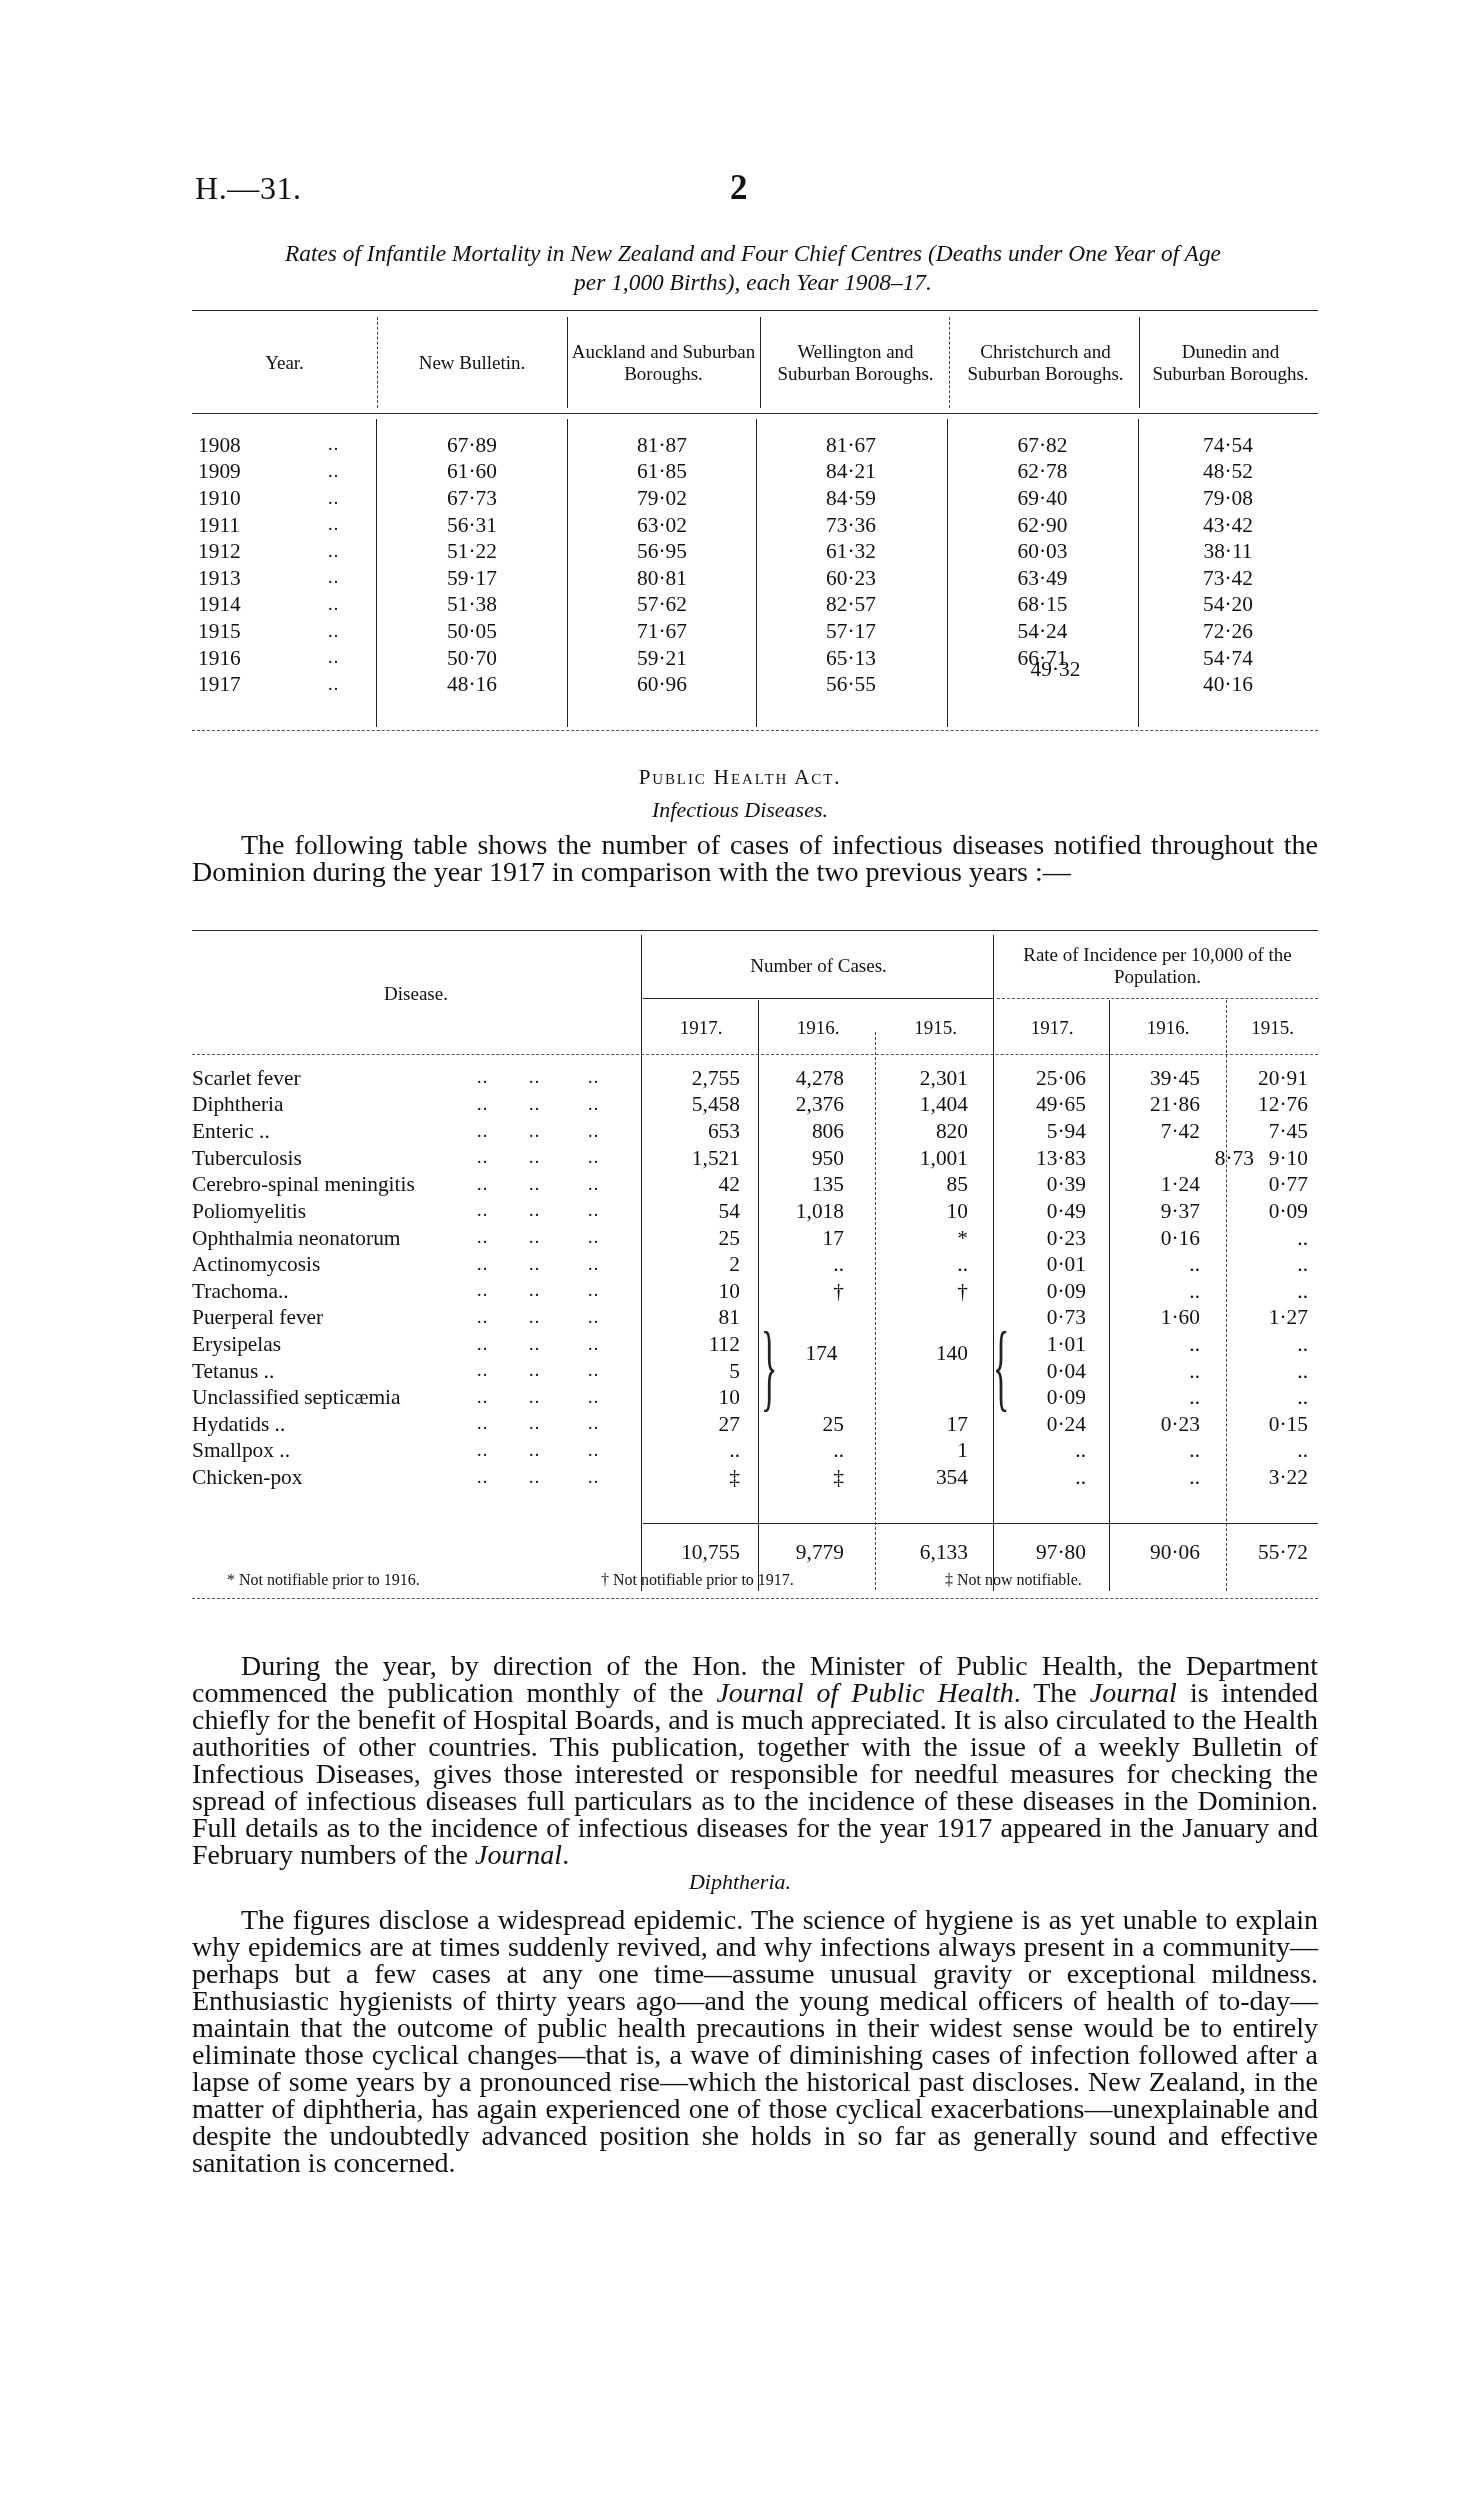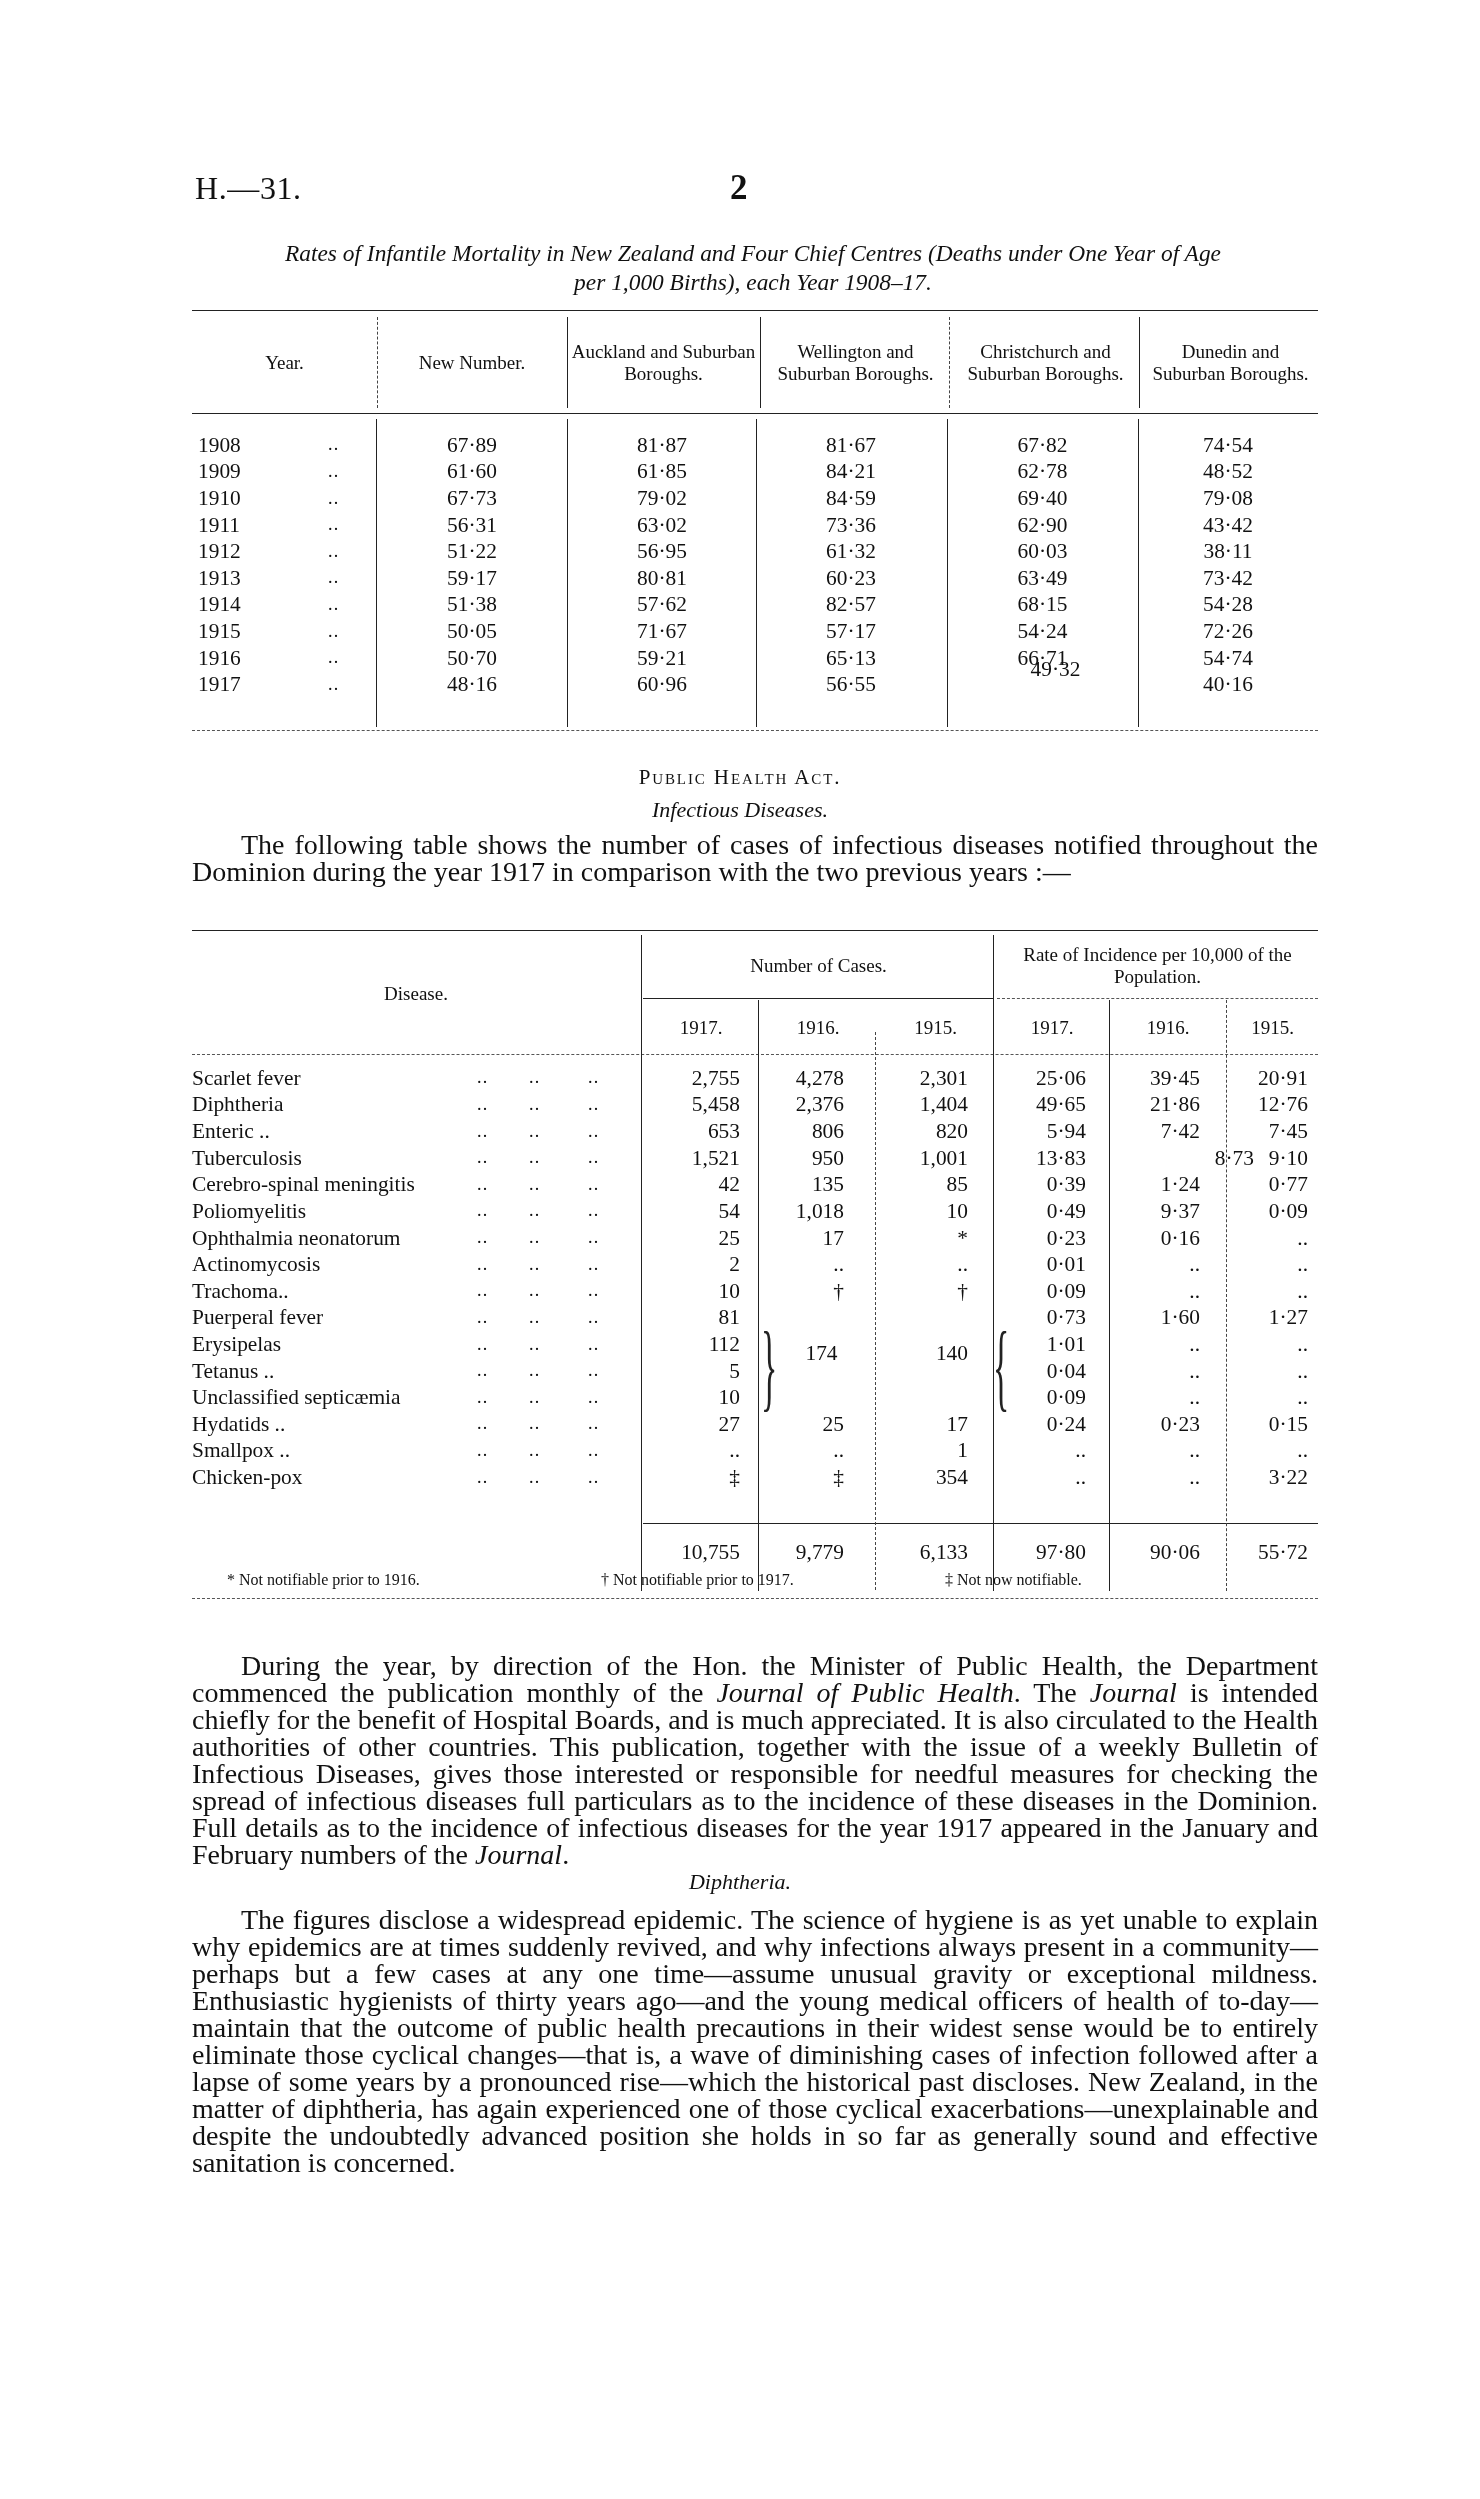--- a/index.html
+++ b/index.html
@@ -65,21 +65,21 @@
   <div class="vline dash" style="left:949px; top:317px; height:91px;"></div>
   <div class="vline" style="left:1139px; top:317px; height:91px;"></div>
 
   <div class="vline" style="left:376px; top:419px; height:308px;"></div>
   <div class="vline" style="left:567px; top:419px; height:308px;"></div>
   <div class="vline" style="left:756px; top:419px; height:308px;"></div>
   <div class="vline" style="left:947px; top:419px; height:308px;"></div>
   <div class="vline" style="left:1138px; top:419px; height:308px;"></div>
 
   <div class="th" style="left:192px; width:185px; top:317px; height:91px;">Year.</div>
-  <div class="th" style="left:377px; width:190px; top:317px; height:91px;">New Number.</div>
+  <div class="th" style="left:377px; width:190px; top:317px; height:91px;">New Bulletin.</div>
   <div class="th" style="left:571px; width:185px; top:317px; height:91px;">Auckland and Suburban Boroughs.</div>
   <div class="th" style="left:763px; width:185px; top:317px; height:91px;">Wellington and Suburban Boroughs.</div>
   <div class="th" style="left:953px; width:185px; top:317px; height:91px;">Christchurch and Suburban Boroughs.</div>
   <div class="th" style="left:1143px; width:175px; top:317px; height:91px;">Dunedin and Suburban Boroughs.</div>
 
   <div id="mortality-rows">
       <div class="cell" style="left: 198px; top: 432px;">1908</div>
       <div class="dots" style="left: 328px; top: 434px;">..</div>
       <div class="cell num" style="left: 377px; width: 190px; top: 432px;">67·89</div>
       <div class="cell num" style="left: 567px; width: 190px; top: 432px;">81·87</div>
@@ -120,21 +120,21 @@
       <div class="cell num" style="left: 567px; width: 190px; top: 565px;">80·81</div>
       <div class="cell num" style="left: 756px; width: 190px; top: 565px;">60·23</div>
       <div class="cell num" style="left: 947px; width: 191px; top: 565px;">63·49</div>
       <div class="cell num" style="left: 1138px; width: 180px; top: 565px;">73·42</div>
       <div class="cell" style="left: 198px; top: 591px;">1914</div>
       <div class="dots" style="left: 328px; top: 594px;">..</div>
       <div class="cell num" style="left: 377px; width: 190px; top: 591px;">51·38</div>
       <div class="cell num" style="left: 567px; width: 190px; top: 591px;">57·62</div>
       <div class="cell num" style="left: 756px; width: 190px; top: 591px;">82·57</div>
       <div class="cell num" style="left: 947px; width: 191px; top: 591px;">68·15</div>
-      <div class="cell num" style="left: 1138px; width: 180px; top: 591px;">54·28</div>
+      <div class="cell num" style="left: 1138px; width: 180px; top: 591px;">54·20</div>
       <div class="cell" style="left: 198px; top: 618px;">1915</div>
       <div class="dots" style="left: 328px; top: 621px;">..</div>
       <div class="cell num" style="left: 377px; width: 190px; top: 618px;">50·05</div>
       <div class="cell num" style="left: 567px; width: 190px; top: 618px;">71·67</div>
       <div class="cell num" style="left: 756px; width: 190px; top: 618px; text-align: center;">57·17</div>
       <div class="cell num" style="left: 947px; width: 191px; top: 618px;">54·24</div>
       <div class="cell num" style="left: 1138px; width: 180px; top: 618px;">72·26</div>
       <div class="cell" style="left: 198px; top: 645px;">1916</div>
       <div class="dots" style="left: 328px; top: 647px;">..</div>
       <div class="cell num" style="left: 377px; width: 190px; top: 645px;">50·70</div>

